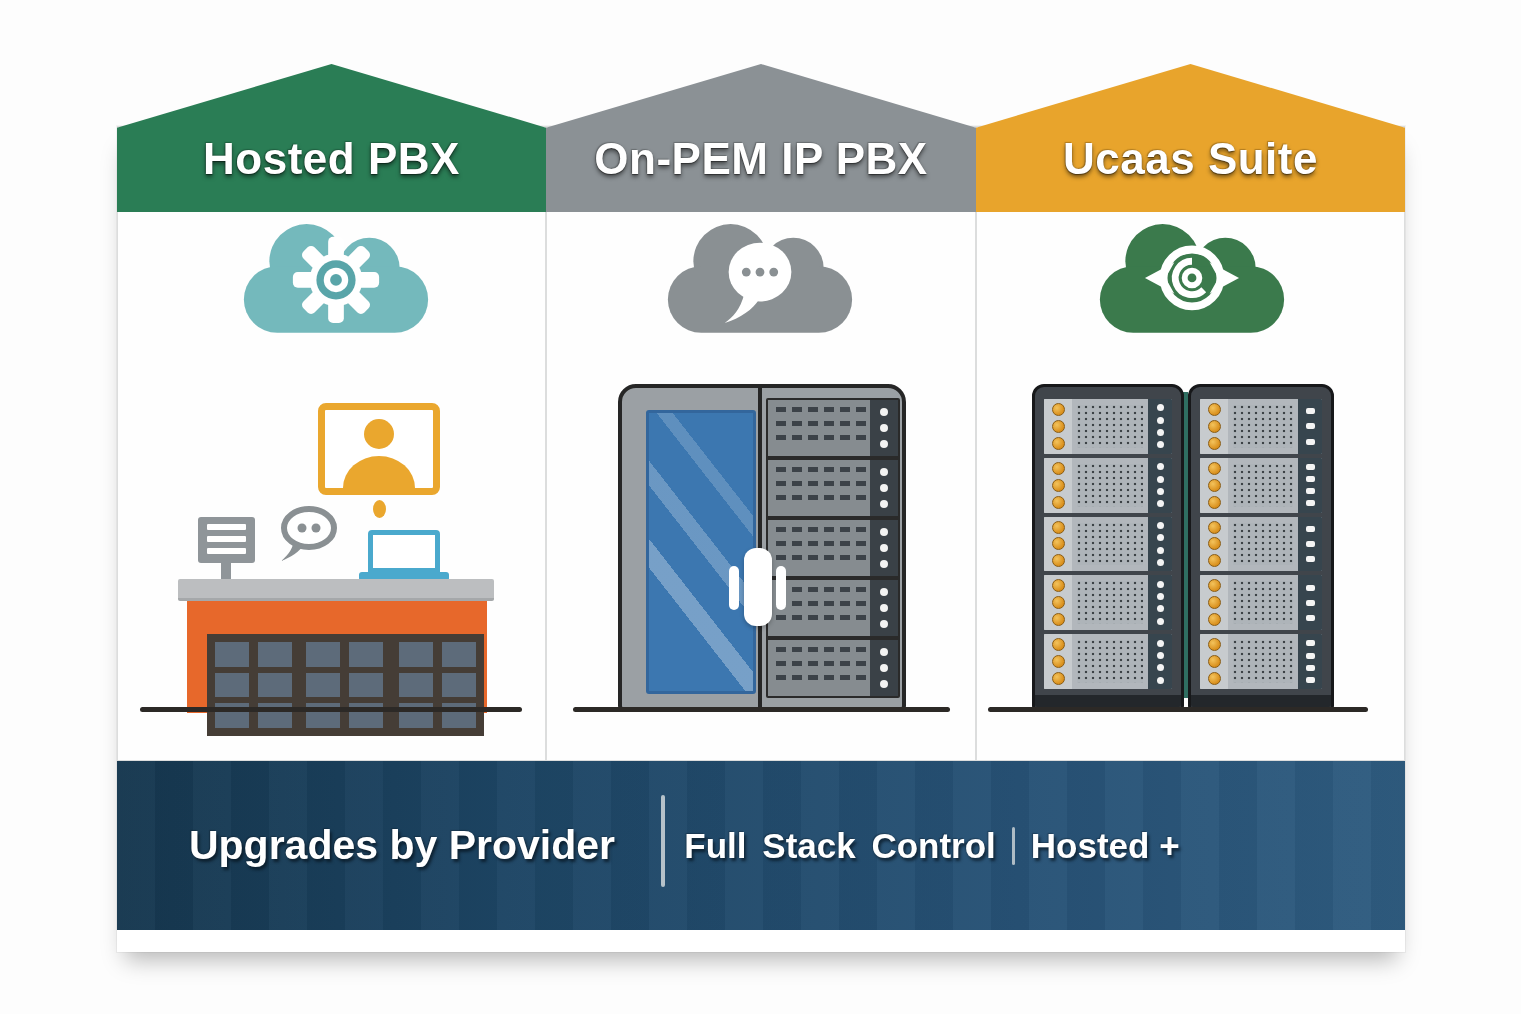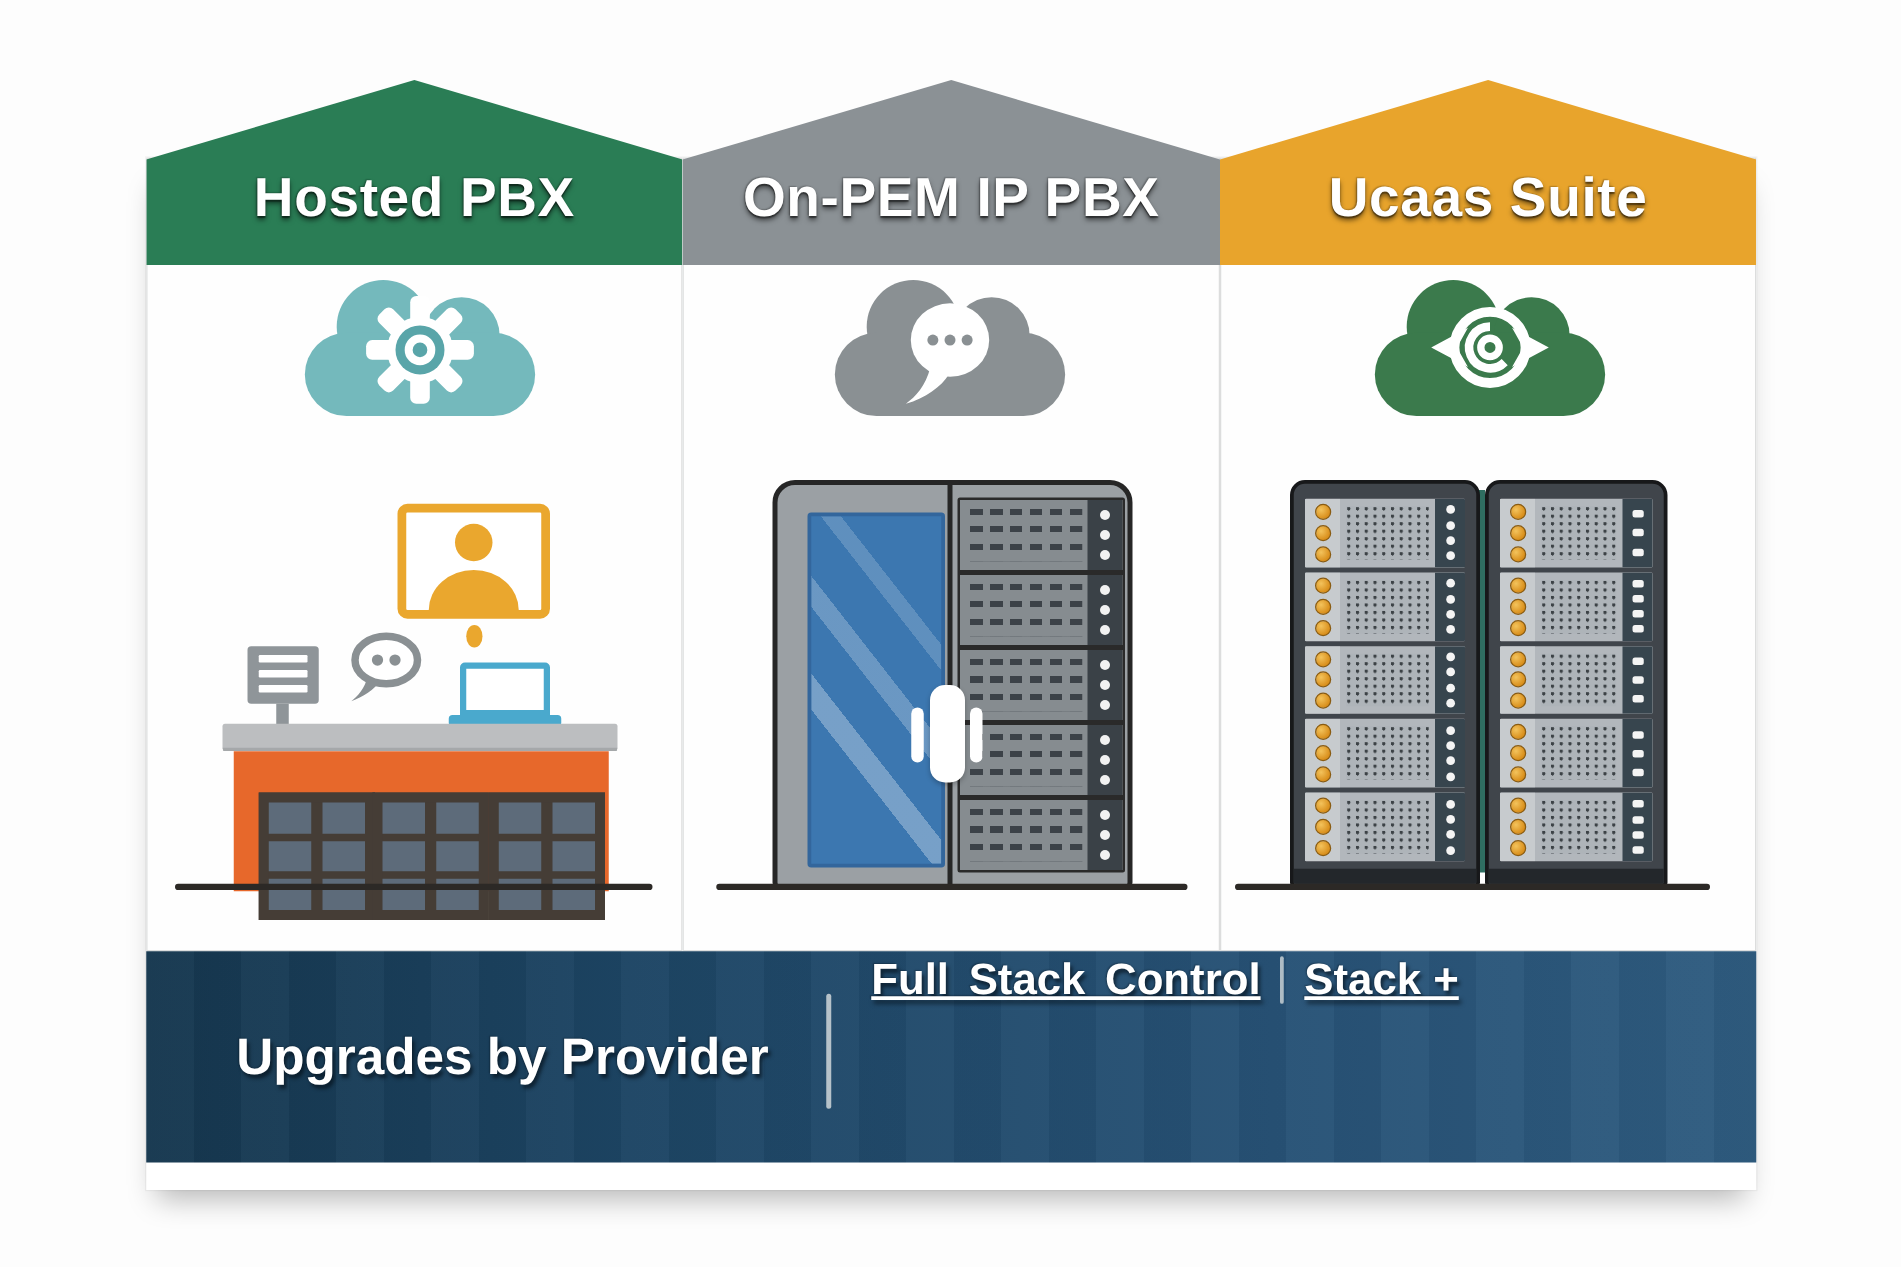--- a/index.html
+++ b/index.html
@@ -120,24 +120,23 @@
   }
   .footer-left{
     position:absolute;left:20px;top:0;bottom:0;width:530px;
     display:flex;align-items:center;justify-content:center;
     font-size:41px;font-weight:700;
     text-shadow:2px 3px 3px rgba(5,15,25,.65),-1px -1px 1px rgba(5,15,25,.3);
   }
   .footer-divider{position:absolute;left:544px;top:34px;width:4px;height:92px;background:#c7cfd4;opacity:.9;border-radius:2px;}
   .footer-right{
     position:absolute;left:560px;top:0;bottom:0;width:510px;
-    display:flex;flex-direction:row;align-items:flex-start;justify-content:center;
+    display:flex;flex-direction:row;align-items:center;justify-content:center;
     font-size:35px;font-weight:700;line-height:46px;text-align:center;
     text-shadow:2px 3px 3px rgba(5,15,25,.65),-1px -1px 1px rgba(5,15,25,.3);
-    text-decoration:underline;
   }
   .fr-line1{white-space:nowrap;display:flex;align-items:center;gap:16px;}
   .vr{display:inline-block;width:3px;height:38px;background:#c7cfd4;opacity:.85;border-radius:2px;}
   .word-sp{word-spacing:6px;}
 </style>
 </head>
 <body>
 
 <div class="canvas">
 
@@ -455,18 +454,18 @@
   </div>
   <div class="ground" style="left:988px;width:380px;"></div>
 
   <div class="footer-bar">
     <div class="footer-left">Upgrades by Provider</div>
     <div class="footer-divider"></div>
     <div class="footer-right">
       <div class="fr-line1">
         <span class="word-sp">Full Stack Control</span>
         <span class="vr"></span>
-        <span>Stack +</span>
+        <span>Hosted +</span>
       </div>
     </div>
   </div>
 
 </div>
 
 </body></html>

